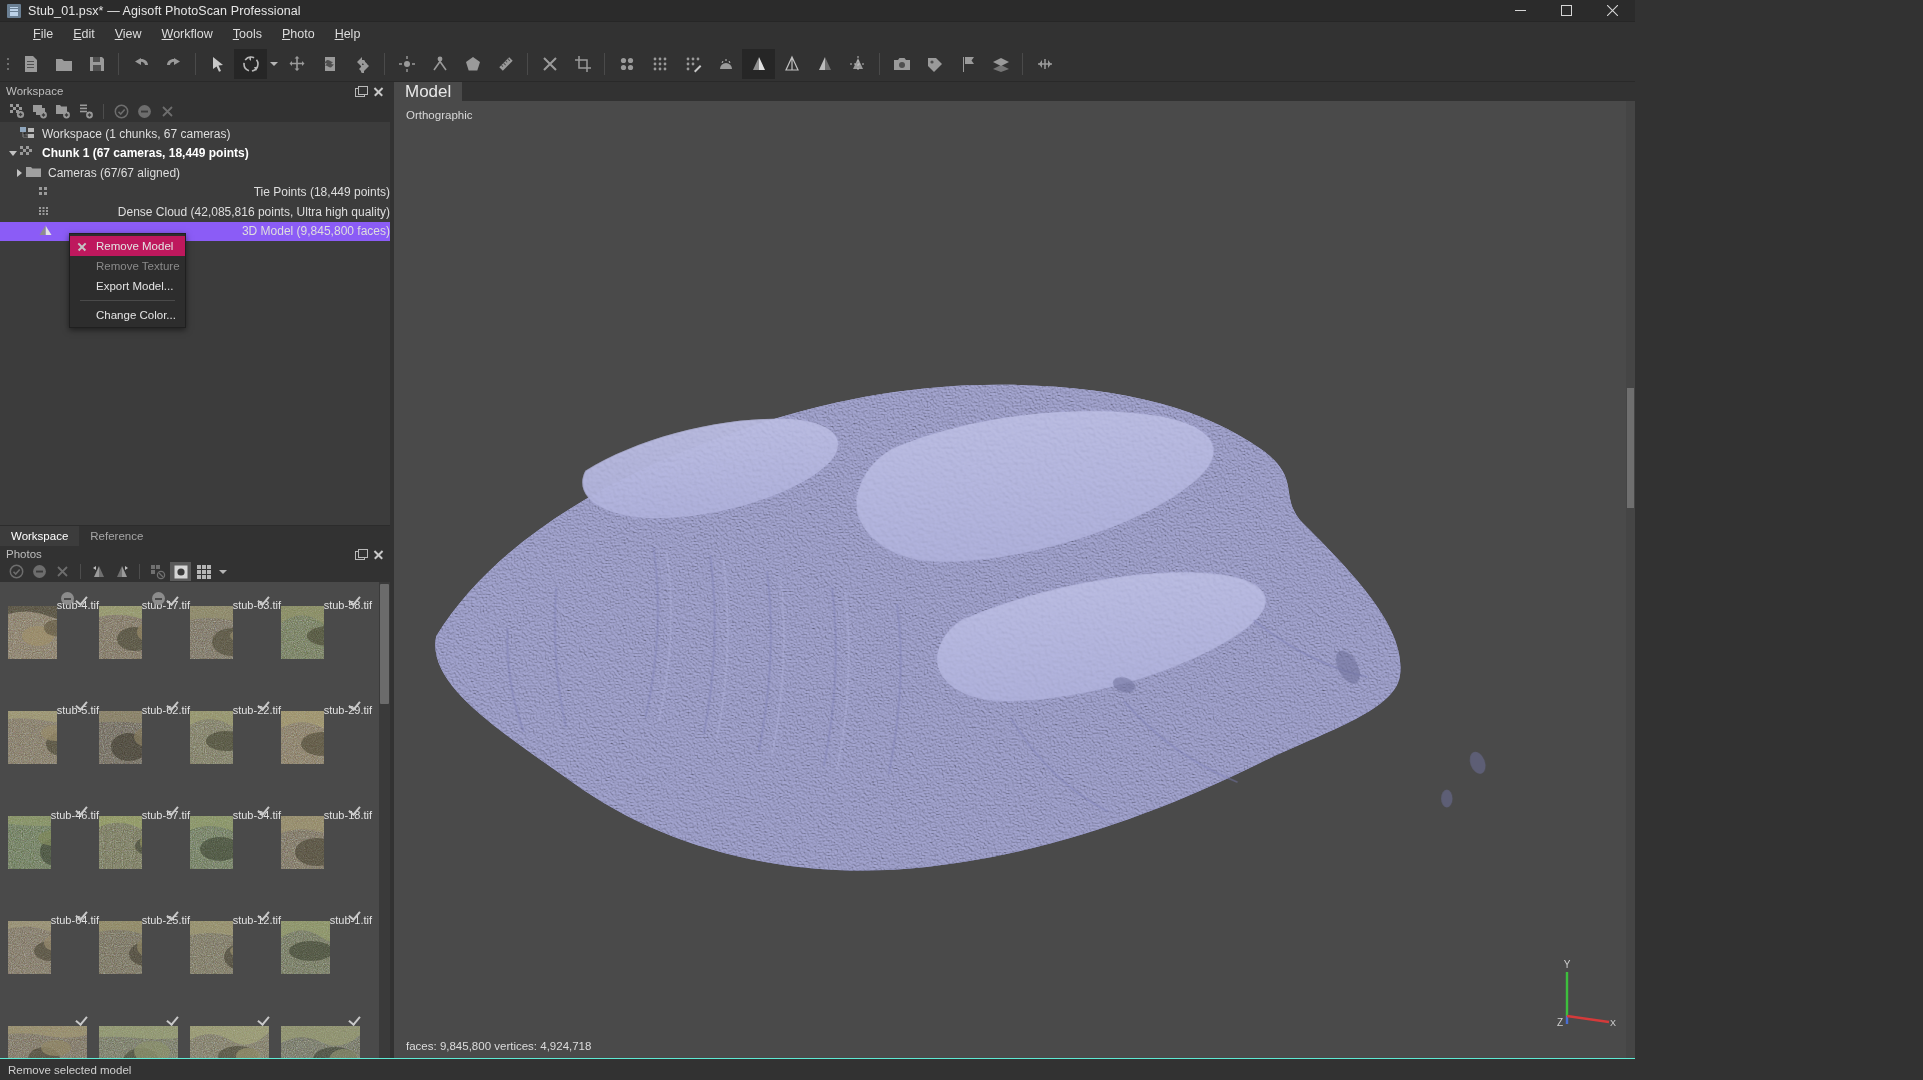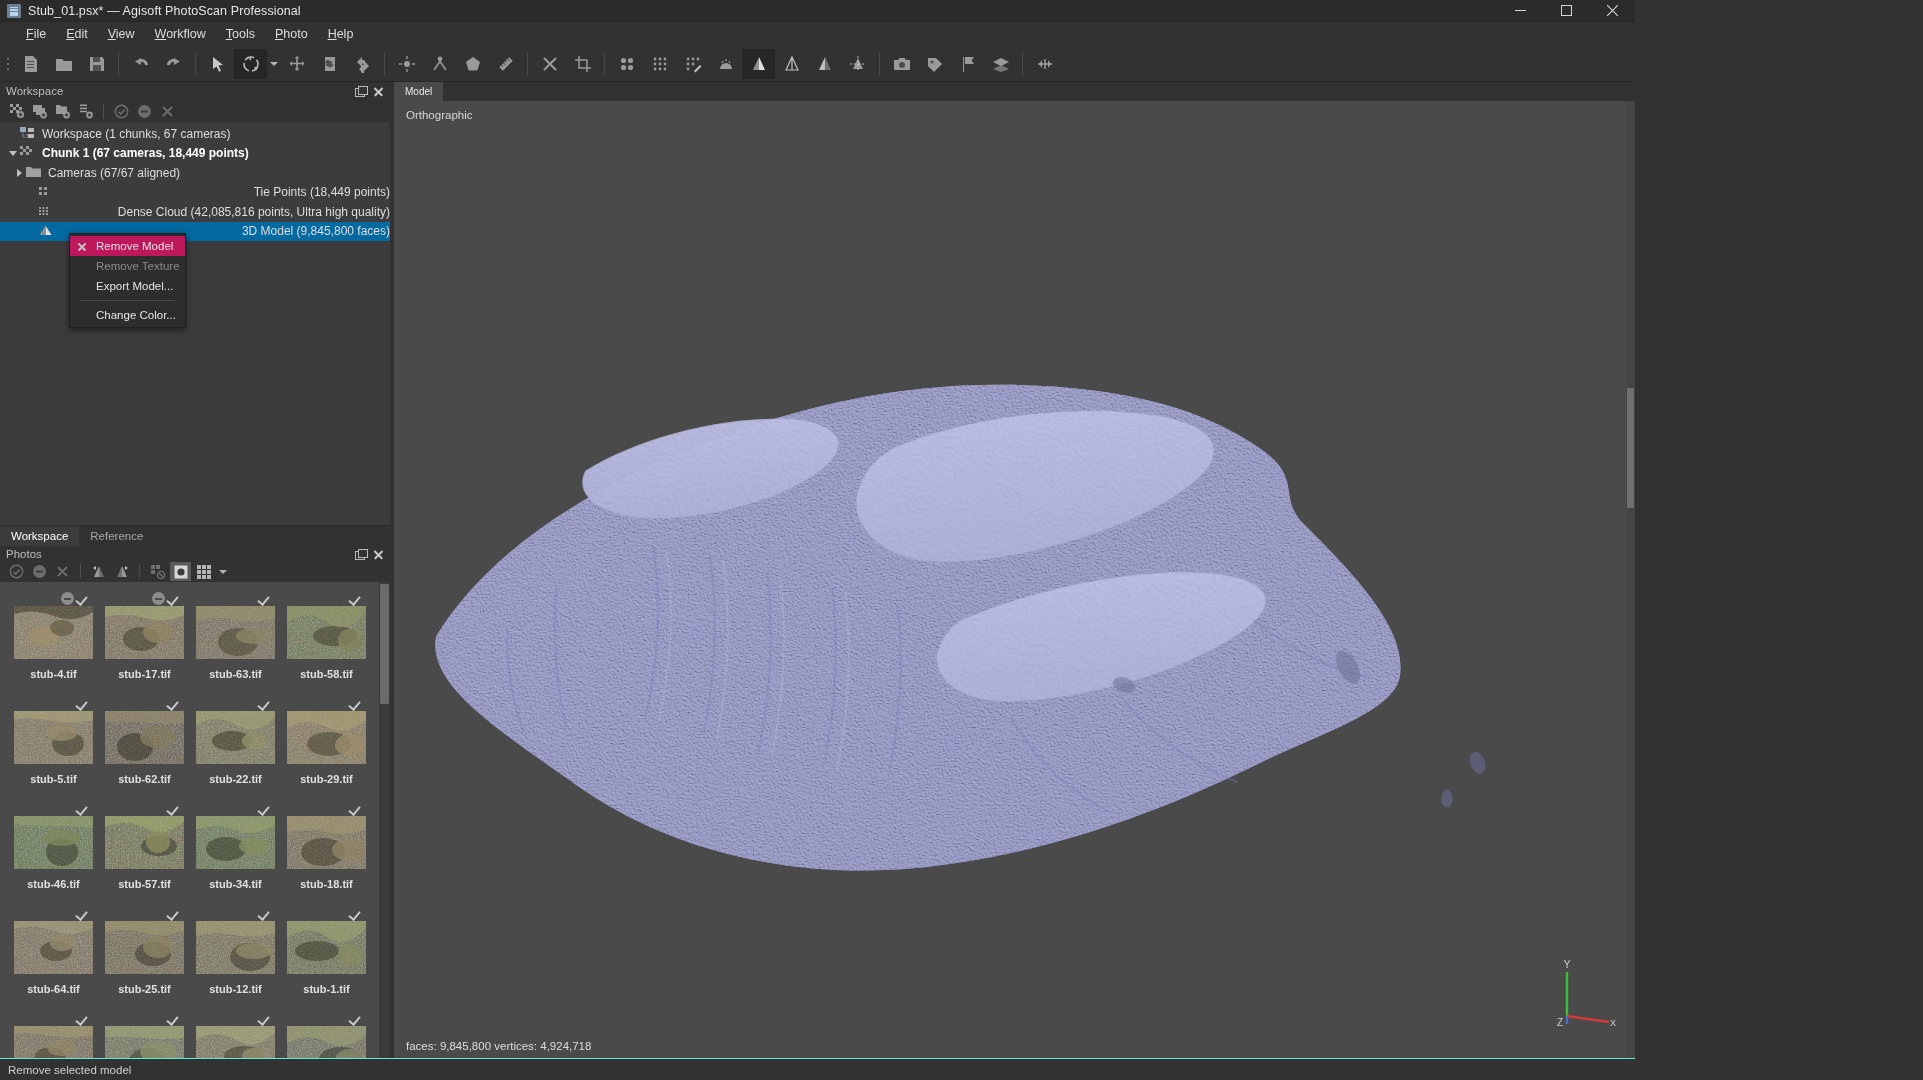--- a/index.html
+++ b/index.html
@@ -34,21 +34,21 @@
   .title-btns { margin-left: auto; display: flex; height: 100%; }
   .title-btn {
     width: 46px; height: 100%; display: flex; align-items: center; justify-content: center;
     color: #d6d6d6;
   }
   .title-btn svg { display: block; }
 
   
   .menubar {
     height: 24px; flex: 0 0 24px; background: #323232; display: flex; align-items: center;
-    padding-left: 16px;
+    padding-left: 23px;
   }
   .menu-item {
     padding: 3px 10px; font-size: 12.5px; color: #dcdcdc;
   }
   .menu-item u { text-decoration: underline; }
 
   
   .toolbar {
     height: 36px; flex: 0 0 36px; background: #323232; display: flex; align-items: center;
     padding-left: 4px; border-bottom: 1px solid #292929;
@@ -111,21 +111,21 @@
 
   
   .tree {
     flex: 1 1 auto; background: #3c3c3c; overflow: hidden; position: relative;
     padding-top: 2px; min-height: 0;
   }
   .tree-row {
     height: 19.5px; display: flex; align-items: center; font-size: 12px; color: #dedede;
     padding-left: 4px; white-space: nowrap;
   }
-  .tree-row.selected { background: #0369a1; gap: 16px; }
+  .tree-row.selected { background: #8b5cf6; gap: 16px; }
   .tree-row.bold { font-weight: bold; color: #ffffff; }
   .tw-arrow { width: 14px; display: flex; align-items: center; justify-content: center; flex: 0 0 14px; }
   .tw-arrow.right::after {
     content: ""; border-top: 4px solid transparent; border-bottom: 4px solid transparent;
     border-left: 5px solid #c2c2c2;
   }
   .tw-arrow.down::after {
     content: ""; border-left: 4px solid transparent; border-right: 4px solid transparent;
     border-top: 5px solid #c2c2c2;
   }
@@ -146,21 +146,21 @@
 
   
   .photos-panel { flex: 0 0 auto; display: flex; flex-direction: column; min-height: 0; background:#323232;}
   .photos-grid {
     flex: 1 1 auto; background: #4a4a4a; position: relative; overflow: hidden;
     padding: 8px 0 0 8px;
     display: flex; flex-wrap: wrap; align-content: flex-start;
   }
   .photo-cell {
     width: 91px; height: 105px; position: relative; margin: 0 0 0 0;
-    display: flex; flex-direction: column; align-items: center; font-weight: bold;
+    display: flex; align-items: flex-start;
   }
   .photo-badges {
     position: absolute; top: 2px; right: 10px; display: flex; align-items: center; gap: 2px; z-index: 3;
   }
   .badge-minus {
     width: 13px; height: 13px; border-radius: 50%; background: #8c8c8c; position: relative;
   }
   .badge-minus::after {
     content: ""; position: absolute; left: 3px; top: 6px; width: 7px; height: 2px; background: #4a4a4a;
   }
@@ -182,21 +182,21 @@
     position: absolute; left: 1px; top: 2px; width: 9px; height: 120px; background: #6b6b6b; border-radius: 1px;
   }
 
   
   .vsplit { width: 4px; flex: 0 0 4px; background: #323232; }
 
   
   .modelarea { flex: 1 1 auto; display: flex; flex-direction: column; min-width: 0; background: #323232; }
   .model-tabs { height: 19px; flex: 0 0 19px; display: flex; align-items: stretch; background: #323232; }
   .model-tab {
-    padding: 0 11px; display: flex; align-items: center; font-size: 10px; color: #e8e8e8;
+    padding: 0 11px; display: flex; align-items: center; font-size: 17px; color: #e8e8e8;
     background: #4a4a4a;
   }
   .viewport {
     flex: 1 1 auto; background: #4a4a4a; position: relative; overflow: hidden; min-height: 0;
   }
   .vp-projection {
     position: absolute; left: 12px; top: 8px; font-size: 11.5px; color: #d8d8d8; z-index: 4;
   }
   .vp-stats {
     position: absolute; left: 12px; bottom: 6px; font-size: 11.5px; color: #dcdcdc; z-index: 4;

